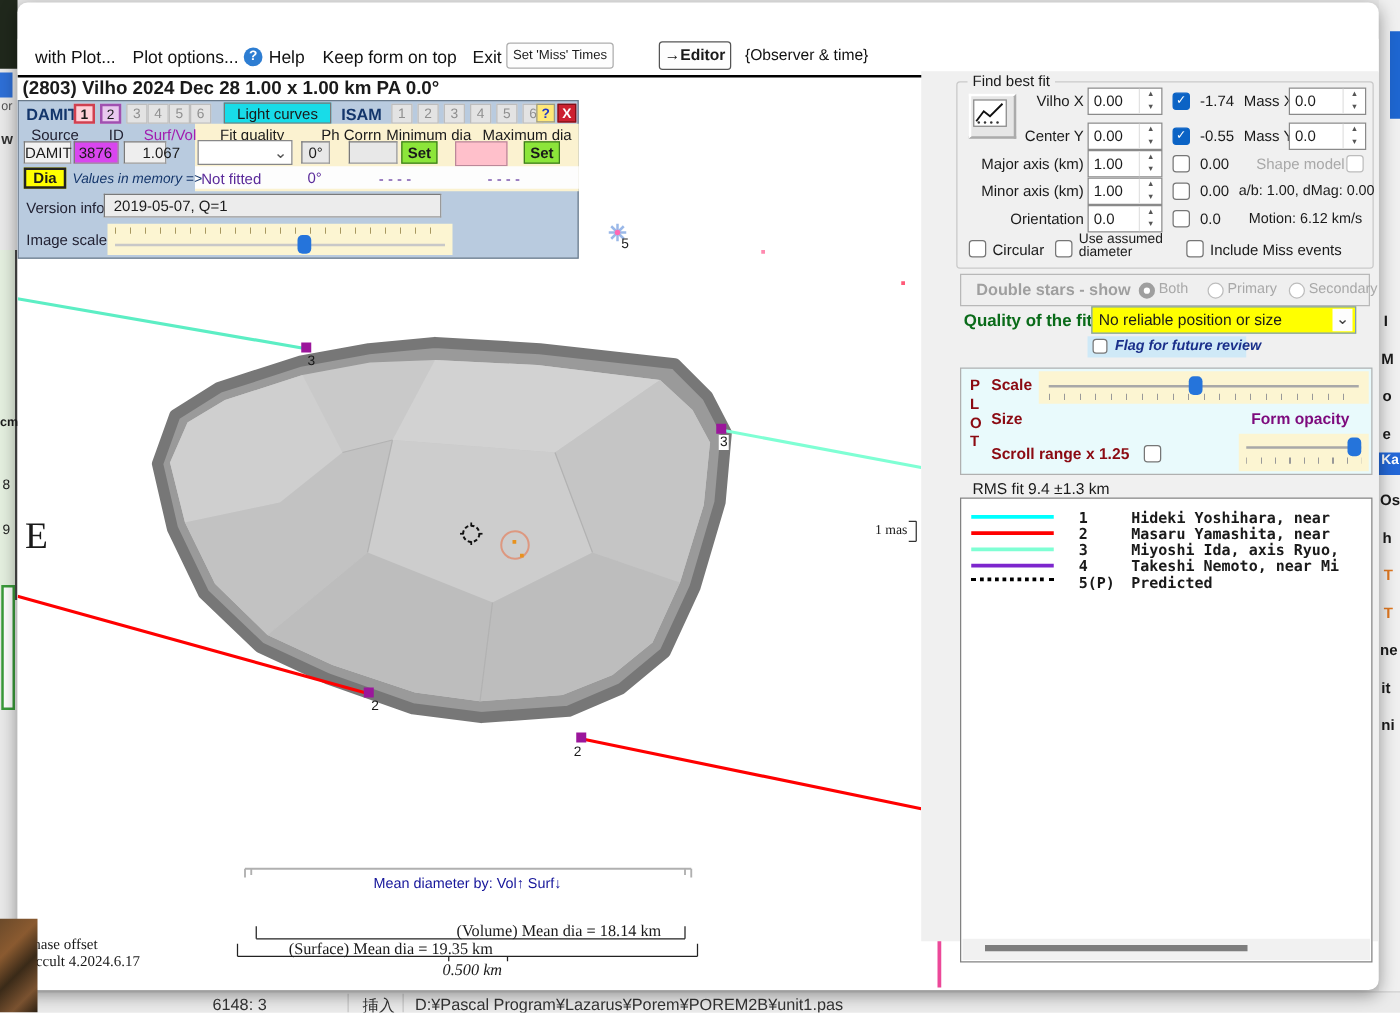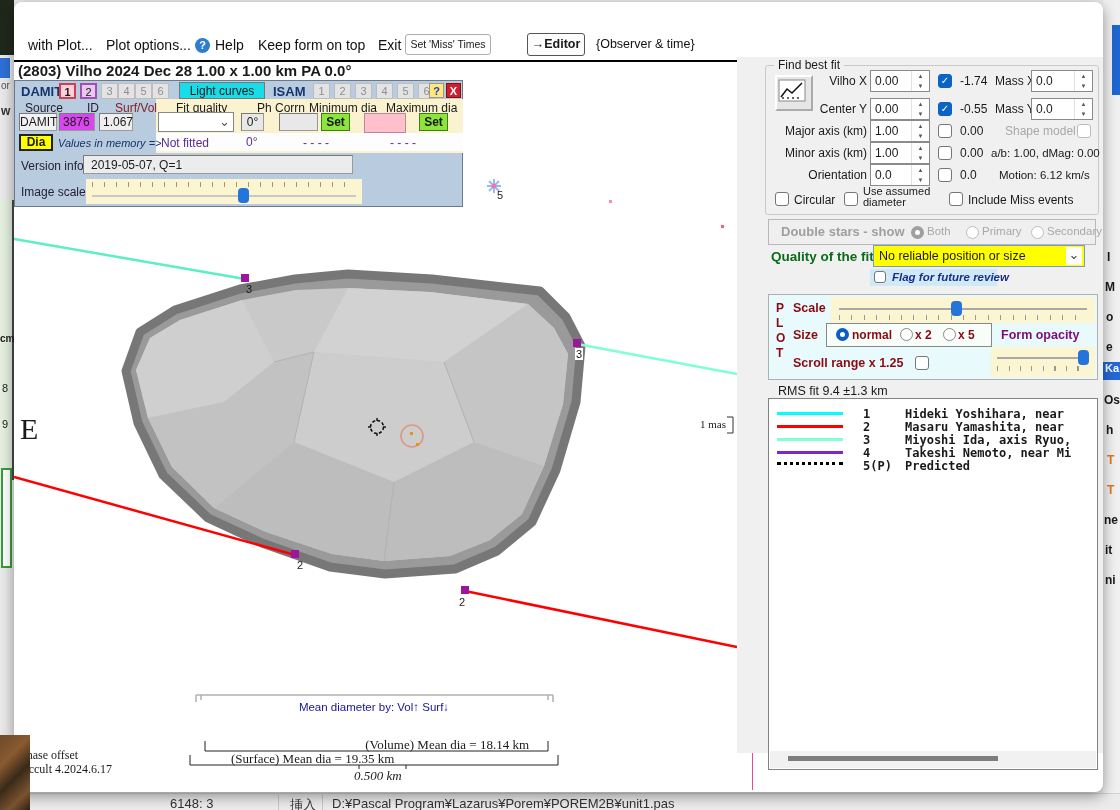--- a/index.html
+++ b/index.html
@@ -109,21 +109,21 @@
     <div class="abs menuitem nw" style="left:92px">Plot options...</div>
     <div class="abs helpcirc" style="left:181px;top:7px"></div>
     <div class="abs menuitem nw" style="left:201px">Help</div>
     <div class="abs menuitem nw" style="left:244px">Keep form on top</div>
     <div class="abs menuitem nw" style="left:364px">Exit</div>
     <div class="abs chromebtn nw" style="left:391px;top:3px;width:84px;height:19px;font-size:10.5px;line-height:19px">Set 'Miss' Times</div>
     <div class="abs chromebtn nw b" style="left:513px;top:2px;width:56px;height:21px;font-size:12.5px;line-height:21px;border-color:#555">→Editor</div>
     <div class="abs menuitem nw" style="left:582px;font-size:12.5px">{Observer &amp; time}</div>
   </div>
 
-  <div class="abs" style="left:0;top:58px;width:739px;height:730px;background:#fff;border-top:2px solid #000;border-right:1px solid #ec4899;box-sizing:border-box">
+  <div class="abs" style="left:0;top:58px;width:739px;height:730px;background:#fff;border-top:2px solid #000;border-right:3px solid #ec4899;box-sizing:border-box">
 
     <div class="abs nw b" style="left:4px;top:0;font-size:15px">(2803) Vilho  2024 Dec 28  1.00 x 1.00 km  PA 0.0°</div>
 
     <svg class="abs" width="723" height="728" style="left:0;top:0" viewBox="0 0 723 728">
 
       <g>
         <polygon points="334,212 418,217 526,229 552,255 567,284 562,340 542,408 518,460 483,489 441,507 371,512 316,505 248,481 194,456 149,413 124,361 112,309 126,270 161,248 226,227 281,217" fill="#9a9a9a" stroke="#777777" stroke-width="9" stroke-linejoin="round"></polygon>
         <polygon points="334,226 416,230 514,242 540,266 554,292 549,342 530,404 508,452 476,478 436,494 370,499 318,492 252,470 200,446 158,405 134,356 122,308 136,276 166,258 228,238 282,228" fill="#c9c9c9"></polygon>
         <polygon points="334,226 416,230 514,242 430,300 300,290" fill="#d2d2d2"></polygon>
         <polygon points="134,356 122,308 136,276 166,258 228,238 260,300 210,340" fill="#cfcfcf"></polygon>
@@ -237,29 +237,29 @@
       <div class="abs tab dis" style="left:361px;top:2px">4</div>
       <div class="abs tab dis" style="left:382px;top:2px">5</div>
       <div class="abs tab dis" style="left:403px;top:2px">6</div>
       <div class="abs center b" style="left:414px;top:2px;width:15px;height:15px;background:#ffe878;color:#2238c8;font-size:11px;line-height:15px;border:1px solid #998;box-sizing:border-box">?</div>
       <div class="abs center b" style="left:431px;top:2px;width:15px;height:15px;background:#cc2030;color:#fff;font-size:11px;line-height:15px;border:1px solid #801018;box-sizing:border-box">X</div>
 
       <div class="abs" style="left:141px;top:18px;width:307px;height:54px;background:#fbf2d0"></div>
 
       <div class="abs nw" style="left:10px;top:20px;color:#223">Source</div>
       <div class="abs nw" style="left:72px;top:20px;color:#223">ID</div>
-      <div class="abs nw" style="left:100px;top:20px;color:#7f1d1d">Surf/Vol</div>
+      <div class="abs nw" style="left:100px;top:20px;color:#a21caf">Surf/Vol</div>
       <div class="abs nw" style="left:161px;top:20px">Fit quality</div>
       <div class="abs nw" style="left:242px;top:20px">Ph Corrn</div>
       <div class="abs nw" style="left:294px;top:20px">Minimum dia</div>
       <div class="abs nw" style="left:371px;top:20px">Maximum dia</div>
 
       <div class="abs sunk center nw" style="left:4px;top:32px;width:38px;height:18px;line-height:17px;background:#f2f2f2">DAMIT</div>
       <div class="abs sunk nw" style="left:44px;top:32px;width:36px;height:18px;line-height:17px;padding-left:3px;background:#d946ef">3876</div>
-      <div class="abs sunk nw" style="left:84px;top:32px;width:34px;height:18px;line-height:17px;padding-left:3px;background:#eee">1.067</div>
+      <div class="abs sunk nw" style="left:84px;top:32px;width:34px;height:18px;line-height:17px;padding-left:14px;background:#eee">1.067</div>
       <div class="abs" style="left:143px;top:31px;width:76px;height:20px;background:#fff;border:1px solid #888;box-sizing:border-box">
         <span class="abs ddarrow" style="right:3px;top:1px"></span>
       </div>
       <div class="abs sunk center nw" style="left:226px;top:32px;width:23px;height:18px;line-height:17px;background:#e8e8e8">0°</div>
       <div class="abs sunk" style="left:264px;top:32px;width:39px;height:18px;background:#e8e8e8"></div>
       <div class="abs setbtn" style="left:306px;top:32px;width:29px;height:18px;box-sizing:border-box">Set</div>
       <div class="abs" style="left:349px;top:32px;width:40px;height:18px;background:#ffc0cb;border:1px solid #b89"></div>
       <div class="abs setbtn" style="left:404px;top:32px;width:29px;height:18px;box-sizing:border-box">Set</div>
 
       <div class="abs" style="left:141px;top:52px;width:307px;height:18px;background:#fdfdfd"></div>
@@ -409,28 +409,20 @@
       <div class="abs nw maroon" style="left:7px;top:51px">T</div>
 
       <div class="abs nw maroon" style="left:24px;top:6px;font-size:12.5px">Scale</div>
       <div class="abs slider" style="left:62px;top:2px;width:264px;height:26px">
         <div class="track" style="left:8px;top:11px;width:248px"></div>
         <div class="thumb" style="left:120px;top:4px"></div>
         <div class="ticks abs" style="left:8px;top:18px;width:248px;background-image:repeating-linear-gradient(90deg,#999 0,#999 1px,transparent 1px,transparent 12.4px)"></div>
       </div>
 
       <div class="abs nw maroon" style="left:24px;top:33px;font-size:12.5px">Size</div>
-      <div class="abs" style="left:57px;top:28px;width:166px;height:24px;background:#f7fdf9;border:1px solid #888;box-sizing:border-box">
-        <div class="abs rad on" style="left:9px;top:4px"></div>
-        <div class="abs nw maroon" style="left:25px;top:4px">normal</div>
-        <div class="abs rad" style="left:73px;top:4px"></div>
-        <div class="abs nw maroon" style="left:88px;top:4px">x 2</div>
-        <div class="abs rad" style="left:116px;top:4px"></div>
-        <div class="abs nw maroon" style="left:131px;top:4px">x 5</div>
-      </div>
       <div class="abs nw purple" style="left:232px;top:33px;font-size:12.5px">Form opacity</div>
 
       <div class="abs slider" style="left:222px;top:52px;width:104px;height:30px">
         <div class="track" style="left:6px;top:10px;width:92px"></div>
         <div class="thumb" style="left:87px;top:3px"></div>
         <div class="ticks abs" style="left:6px;top:19px;width:92px;background-image:repeating-linear-gradient(90deg,#999 0,#999 1px,transparent 1px,transparent 11.5px)"></div>
       </div>
       <div class="abs nw maroon" style="left:24px;top:61px;font-size:12.5px">Scroll range x 1.25</div>
       <div class="abs cb" style="left:146px;top:61px"></div>
     </div>

